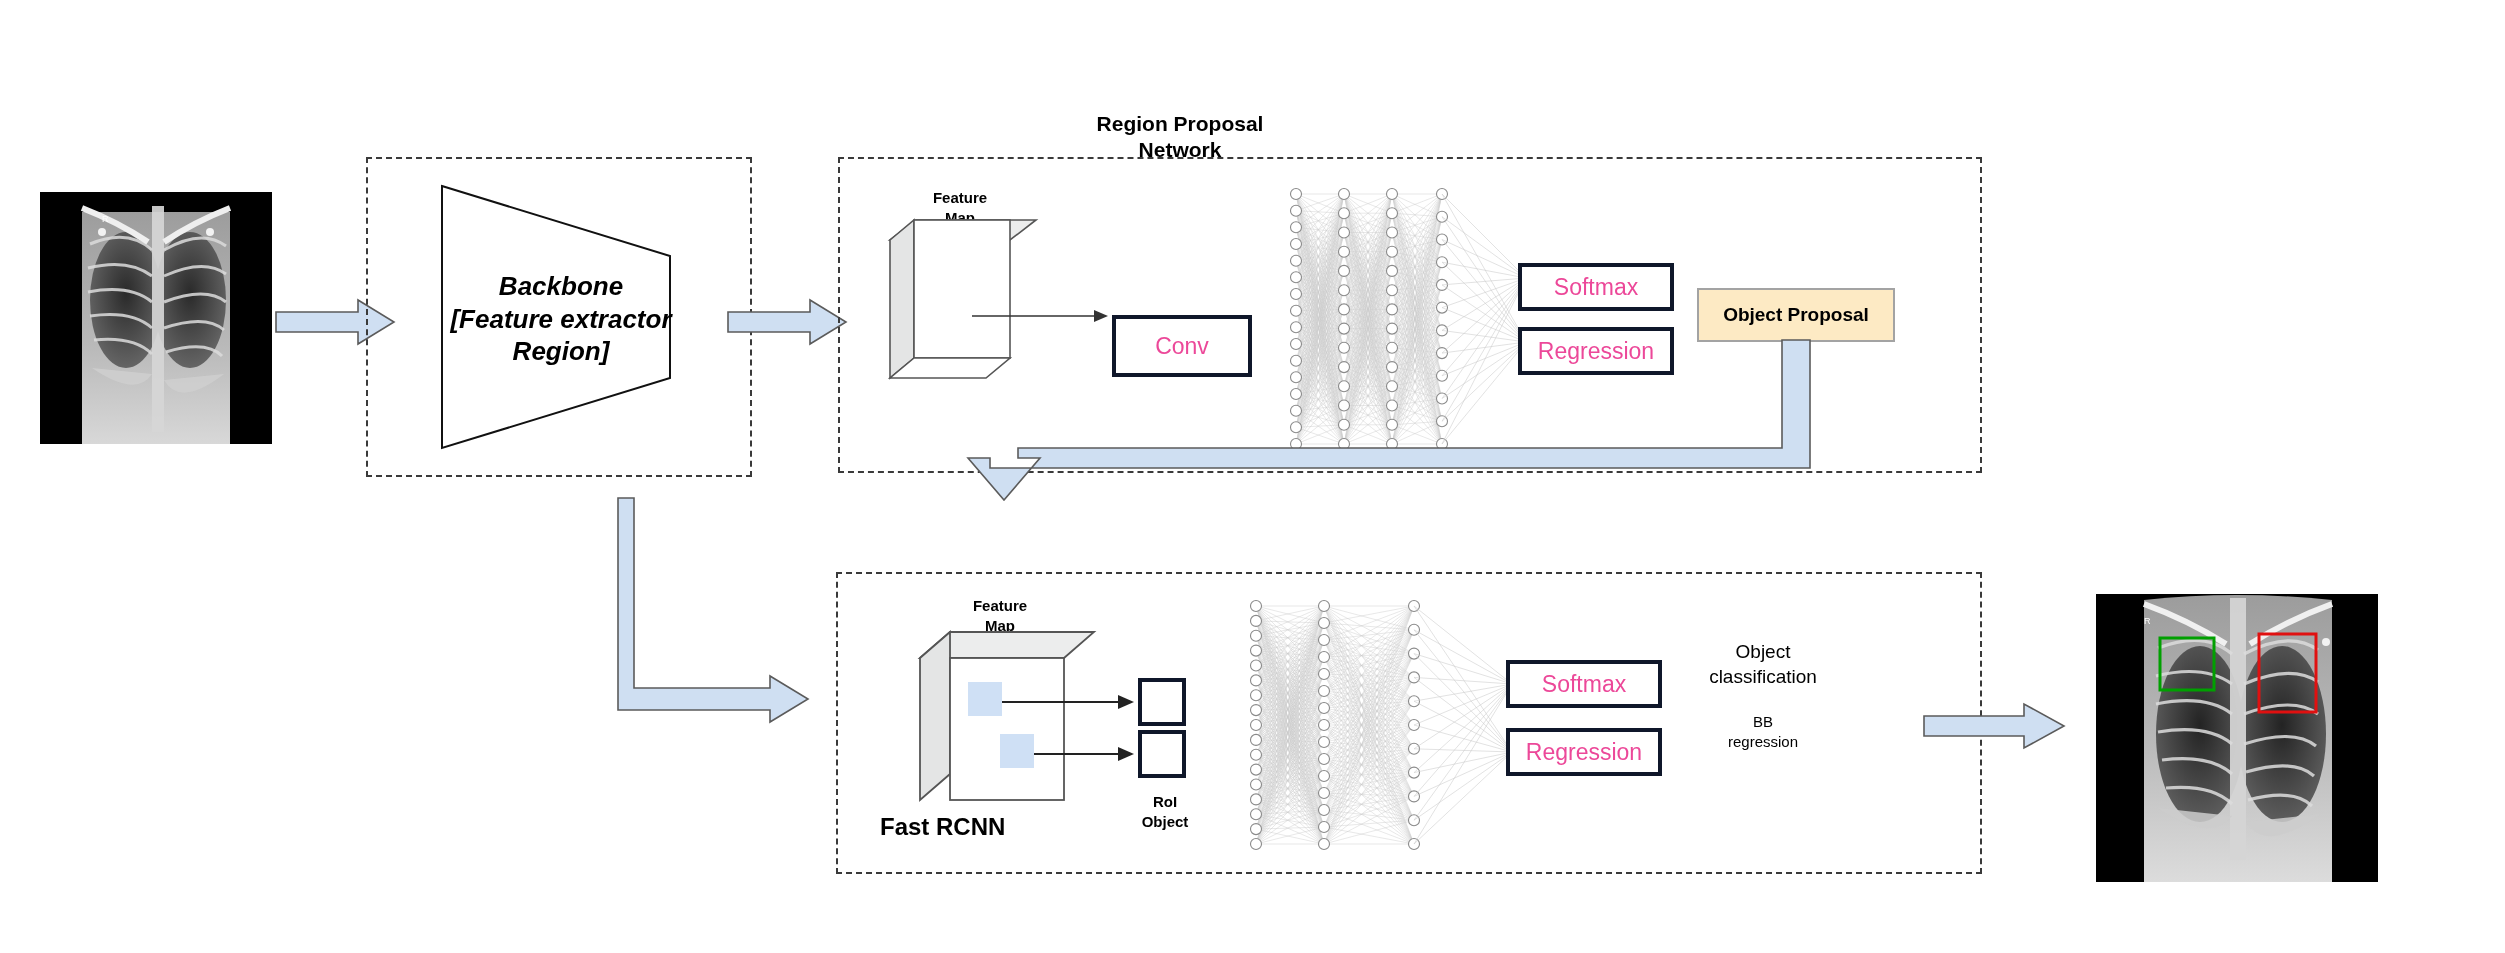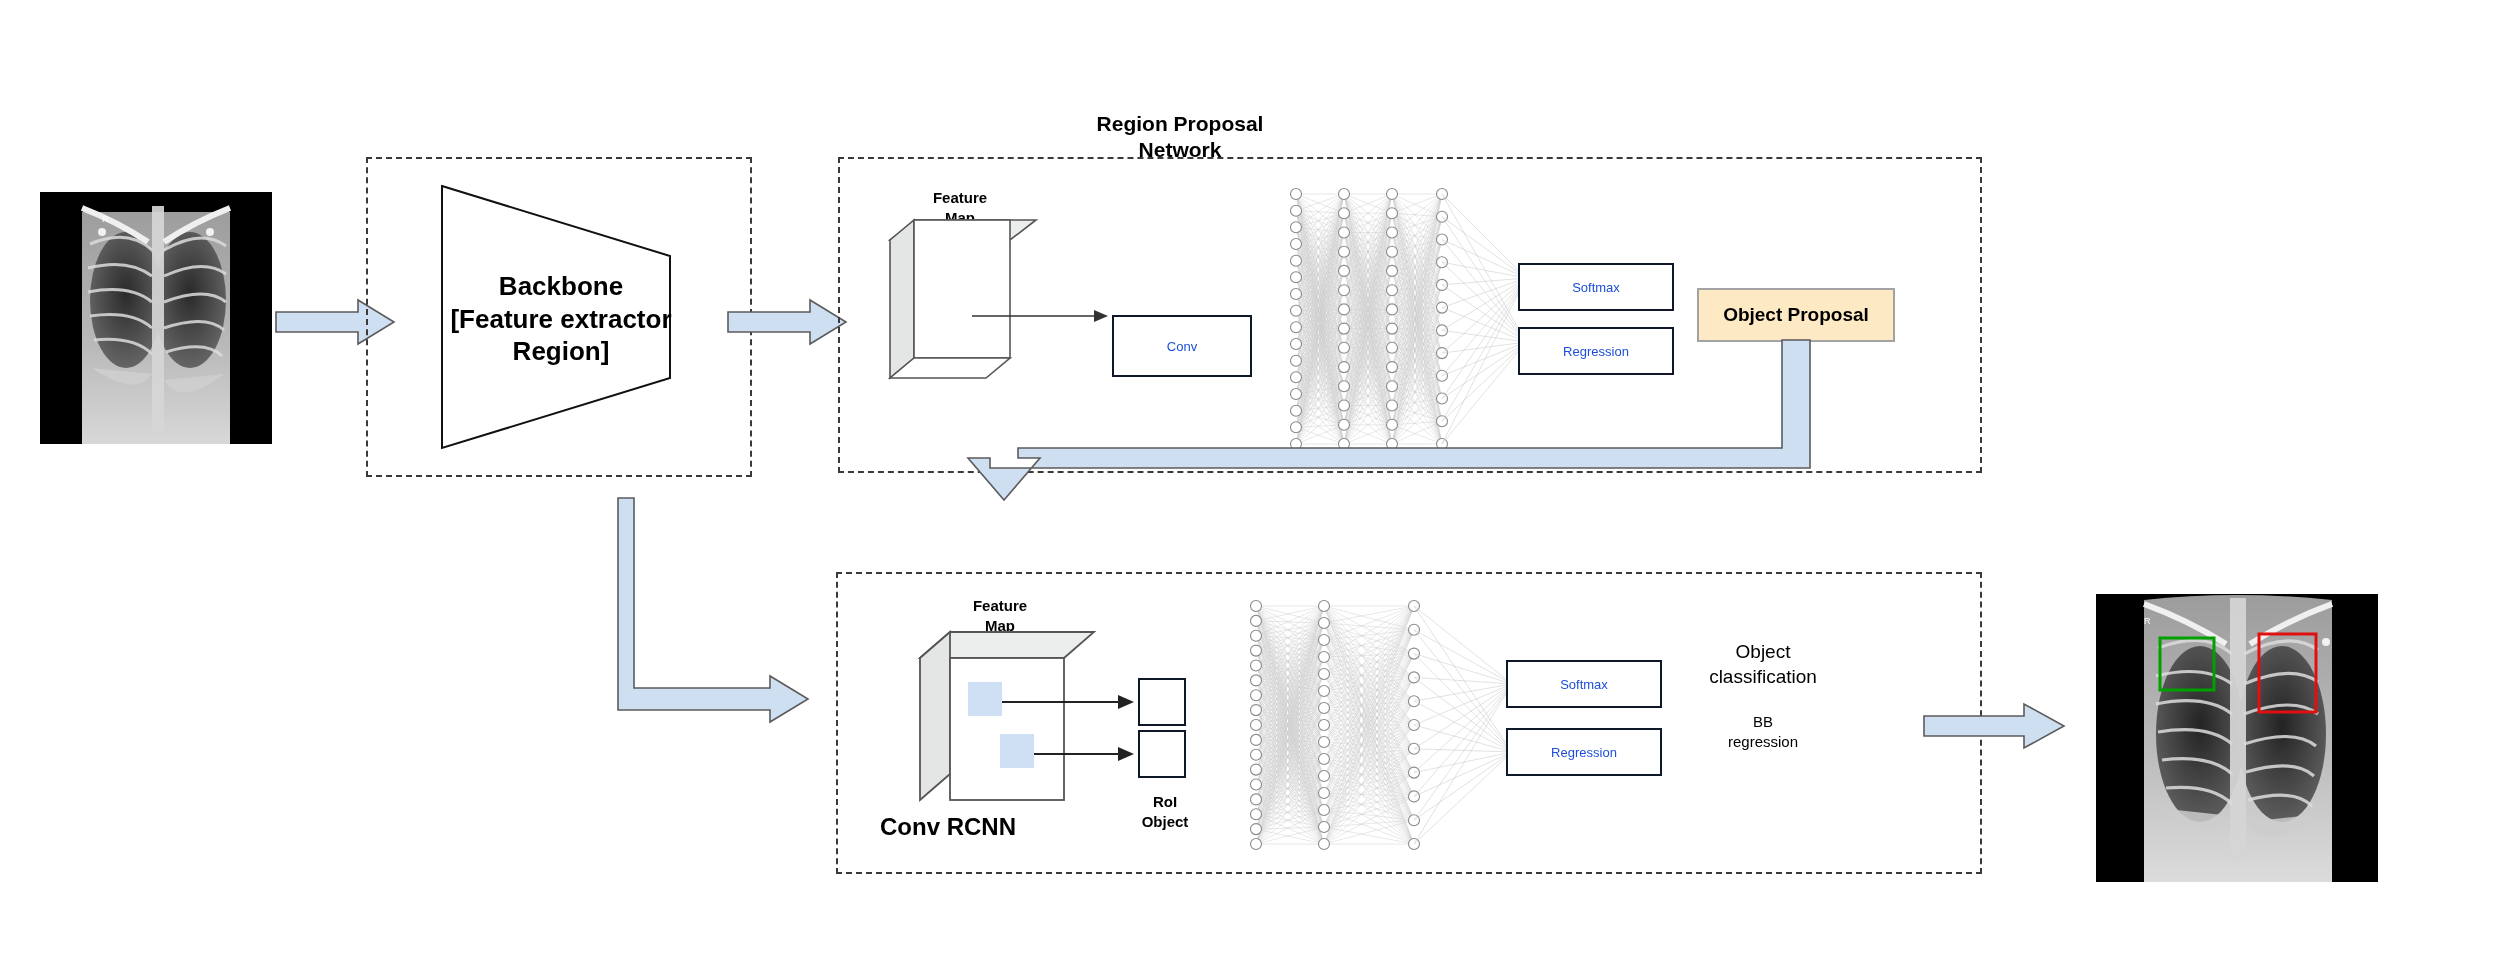--- a/index.html
+++ b/index.html
@@ -1,22 +1,22 @@
 <!DOCTYPE html>
 <html><head>
 <meta charset="utf-8">
 <style>
   html,body{margin:0;padding:0;background:#ffffff;}
   body{width:2505px;height:953px;position:relative;overflow:hidden;
        font-family:"Liberation Sans","DejaVu Sans",sans-serif;color:#000;}
   .abs{position:absolute;}
   .dashbox{position:absolute;border:2px dashed #3a3a3a;box-sizing:border-box;background:transparent;}
   .lbl{position:absolute;font-weight:bold;text-align:center;line-height:1.25;color:#000;}
-  .plainbox{position:absolute;box-sizing:border-box;border:2px solid #0f172a;background:#fff;
-            display:flex;align-items:center;justify-content:center;font-size:13px;color:#1d4ed8;}
+  .plainbox{position:absolute;box-sizing:border-box;border:4px solid #0f172a;background:#fff;
+            display:flex;align-items:center;justify-content:center;font-size:23px;color:#ec4899;}
   .smalltxt{position:absolute;text-align:center;line-height:1.3;font-size:17px;color:#000;}
   .boldsmall{position:absolute;text-align:center;line-height:1.3;font-size:15px;font-weight:bold;color:#000;}
   svg{position:absolute;overflow:visible;}
   .nofill{fill:none;}
 </style>
 </head>
 <body>
 
 <div class="abs" style="left:40px;top:192px;width:232px;height:252px;background:#000;overflow:hidden;">
   <svg width="232" height="252" viewBox="0 0 232 252">
@@ -68,21 +68,21 @@
 
 <svg class="abs" style="left:276px;top:296px;" width="122" height="52">
   <polygon points="0,16 82,16 82,4 118,26 82,48 82,36 0,36" fill="#cfdff2" stroke="#5b5b5b" stroke-width="1.6"></polygon>
 </svg>
 
 <div class="dashbox" style="left:366px;top:157px;width:386px;height:320px;"></div>
 
 <svg class="abs" style="left:430px;top:178px;" width="260" height="278">
   <polygon points="12,8 240,78 240,200 12,270" fill="#ffffff" stroke="#111" stroke-width="2"></polygon>
 </svg>
-<div class="lbl" style="left:420px;top:270px;width:282px;font-size:26px;">
+<div class="lbl" style="left:420px;top:270px;width:282px;font-size:26px;font-style:italic;">
   <div>Backbone</div>
   <div>[Feature extractor</div>
   <div>Region]</div>
 </div>
 
 <svg class="abs" style="left:728px;top:296px;" width="122" height="52">
   <polygon points="0,16 82,16 82,4 118,26 82,48 82,36 0,36" fill="#cfdff2" stroke="#5b5b5b" stroke-width="1.6"></polygon>
 </svg>
 
 <div class="lbl" style="left:1020px;top:111px;width:320px;font-size:21px;">
@@ -801,21 +801,21 @@
 <svg class="abs" style="left:960px;top:340px;" width="870" height="230">
   <polygon points="822,0 850,0 850,128 30,128 30,118 8,118 44,160 80,118 58,118 58,108 822,108" fill="#cfdff2" stroke="#5b5b5b" stroke-width="1.6"></polygon>
 </svg>
 
 <svg class="abs" style="left:604px;top:494px;" width="220" height="240">
   <polygon points="14,4 30,4 30,194 166,194 166,182 204,205 166,228 166,216 14,216" fill="#cfdff2" stroke="#5b5b5b" stroke-width="1.6"></polygon>
 </svg>
 
 <div class="dashbox" style="left:836px;top:572px;width:1146px;height:302px;"></div>
 
-<div class="lbl" style="left:880px;top:812px;width:200px;font-size:24px;text-align:left;">Conv RCNN</div>
+<div class="lbl" style="left:880px;top:812px;width:200px;font-size:24px;text-align:left;">Fast RCNN</div>
 
 <div class="boldsmall" style="left:930px;top:596px;width:140px;">
   <div>Feature</div>
   <div>Map</div>
 </div>
 
 <svg class="abs" style="left:916px;top:630px;" width="210" height="200">
   <polygon points="4,28 34,2 178,2 148,28" fill="#eceded" stroke="#555" stroke-width="1.8"></polygon>
   <polygon points="4,28 4,170 34,144 34,2" fill="#e4e5e5" stroke="#555" stroke-width="1.8"></polygon>
   <rect x="34" y="28" width="114" height="142" fill="#ffffff" stroke="#555" stroke-width="1.8"></rect>

